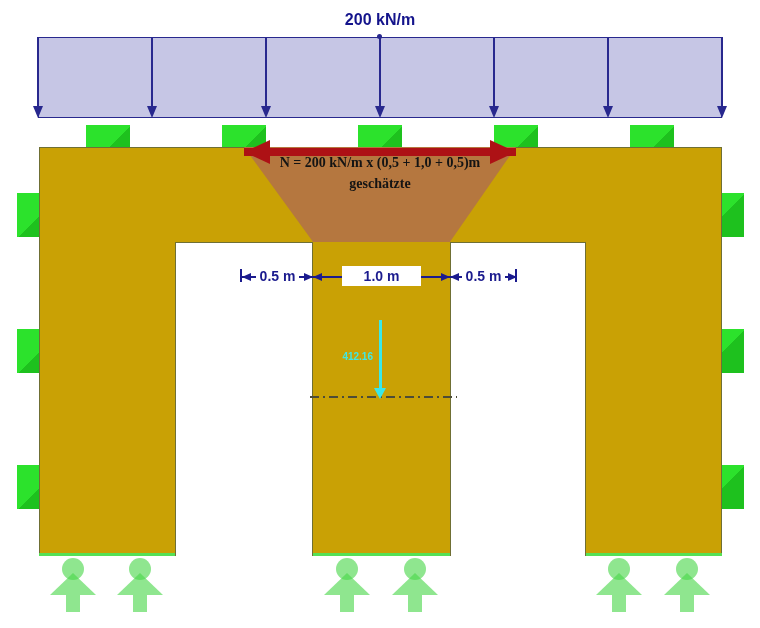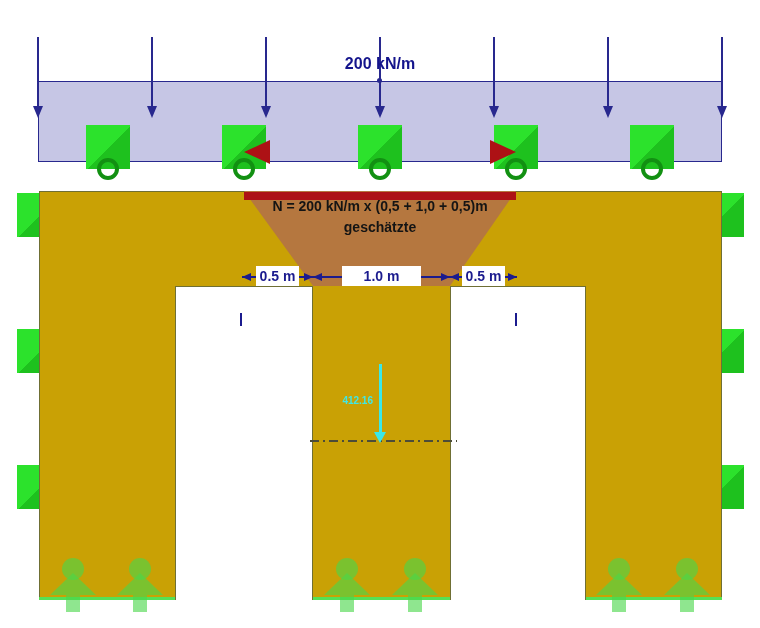--- a/index.html
+++ b/index.html
@@ -1,18 +1,18 @@
 <!DOCTYPE html>
 <html><head>
 <meta charset="utf-8">
 <style>
   html,body{margin:0;padding:0;background:#ffffff;}
   #stage{position:relative;width:760px;height:628px;background:#ffffff;overflow:hidden;
          font-family:"Liberation Sans",sans-serif;}
-  .abs{position:absolute;margin-top:44px;}
+  .abs{position:absolute;}
 
   
   #load-label{left:0;top:11px;width:760px;text-align:center;color:#14148c;
               font-size:16px;font-weight:bold;z-index:7;}
   #load-band{left:38px;top:37px;width:684px;height:81px;background:#c6c6e5;
              border:1px solid #28288e;box-sizing:border-box;z-index:1;}
   .band-arrow{position:absolute;top:37px;width:2px;height:69px;background:#28288e;z-index:2;}
   .band-arrow::after{content:"";position:absolute;left:-4px;top:69px;width:0;height:0;
              border-left:5px solid transparent;border-right:5px solid transparent;
              border-top:12px solid #28288e;}
@@ -41,21 +41,21 @@
   #res-bar{left:244px;top:148px;width:272px;height:8px;background:#ad1115;z-index:5;}
   .res-head{position:absolute;top:140px;width:0;height:0;z-index:5;
        border-top:12px solid transparent;border-bottom:12px solid transparent;}
   #res-head-l{left:244px;border-right:26px solid #ad1115;}
   #res-head-r{left:490px;border-left:26px solid #ad1115;}
 
   
   #trapezoid{left:244px;top:147px;width:272px;height:95px;background:#b5773f;
        clip-path:polygon(0 0,100% 0,75.7% 100%,25.4% 100%);z-index:4;}
   #annotation{left:230px;top:152px;width:300px;text-align:center;color:#141414;
-       font-size:14px;font-weight:bold;line-height:21px;z-index:6;}
+       font-size:14px;font-weight:bold;line-height:21px;z-index:6;font-family:Liberation Serif, serif;}
 
   
   .dim{position:absolute;top:266px;height:22px;display:flex;align-items:flex-start;
        justify-content:center;z-index:6;}
   .dim .dl{position:absolute;left:0;right:0;top:10px;height:2px;background:#1b1b8e;}
   .dim .al{position:absolute;left:0;top:7px;width:0;height:0;
        border-top:4px solid transparent;border-bottom:4px solid transparent;
        border-right:9px solid #1b1b8e;}
   .dim .ar{position:absolute;right:0;top:7px;width:0;height:0;
        border-top:4px solid transparent;border-bottom:4px solid transparent;

